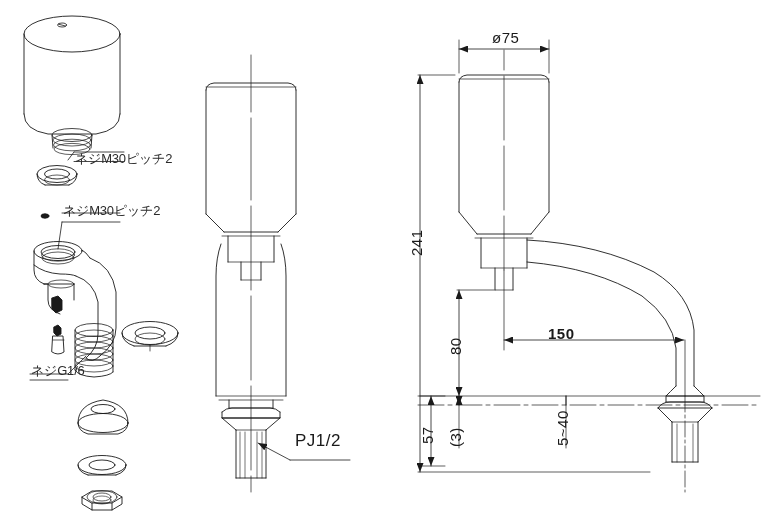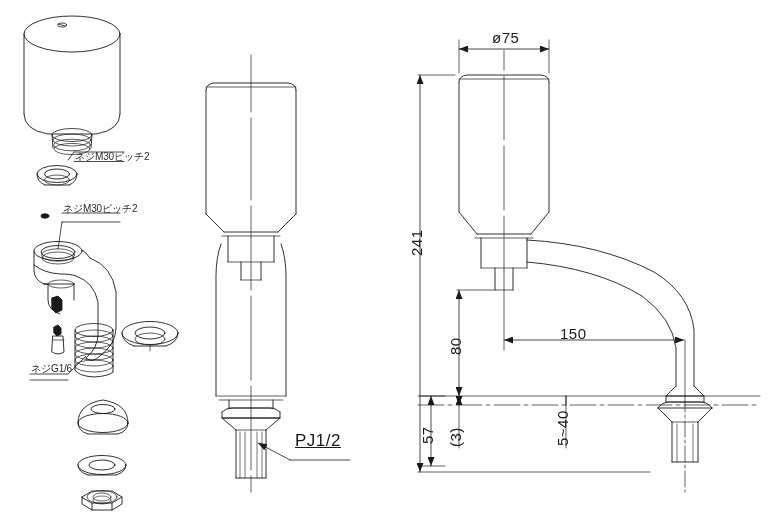--- a/index.html
+++ b/index.html
@@ -28,32 +28,31 @@
     font-family: "Liberation Sans", sans-serif;
     color: #1a1a1a;
     white-space: nowrap;
     line-height: 1;
   }
   .dim-num {
     font-size: 15px;
     letter-spacing: 0.5px;
   }
   .jp {
-    font-size: 10px;
+    font-size: 13px;
     letter-spacing: -0.2px;
     color: #2a2a2a;
   }
   .rot90 {
     transform: rotate(-90deg);
     transform-origin: left top;
   }
   .pj {
     font-size: 17px;
     letter-spacing: 0.5px;
-    text-decoration: underline;
   }
 </style>
 </head>
 <body>
 
 <div id="sheet">
 
   <svg width="768" height="526" viewBox="0 0 768 526">
     <defs>
       <marker id="arrIn" markerWidth="10" markerHeight="7" refX="9" refY="3.5" orient="auto" markerUnits="userSpaceOnUse">
@@ -352,21 +351,21 @@
   <div class="lbl jp" style="left:31px; top:364px;">ネジG1/6</div>
 
   <div class="lbl pj" style="left:295px; top:432px;">PJ1/2</div>
 
   <div class="lbl dim-num" style="left:492px; top:30px;">ø75</div>
 
   <div class="lbl dim-num rot90" style="left:409px; top:256px;">241</div>
 
   <div class="lbl dim-num rot90" style="left:448px; top:355px;">80</div>
 
-  <div class="lbl dim-num" style="left:560px; top:326px;">150</div>
+  <div class="lbl dim-num" style="left:548px; top:326px;font-weight:bold;">150</div>
 
   <div class="lbl dim-num rot90" style="left:420px; top:444px;">57</div>
 
   <div class="lbl dim-num rot90" style="left:448px; top:447px;">(3)</div>
 
   <div class="lbl dim-num rot90" style="left:555px; top:446px;">5~40</div>
 
 </div>
 
 </body></html>

